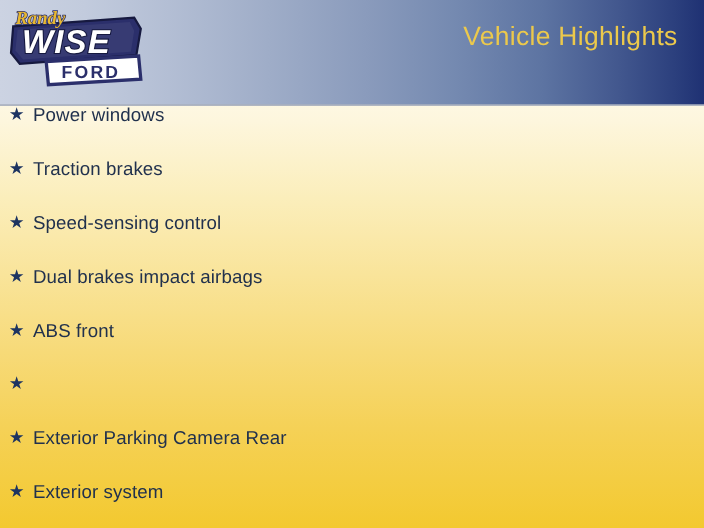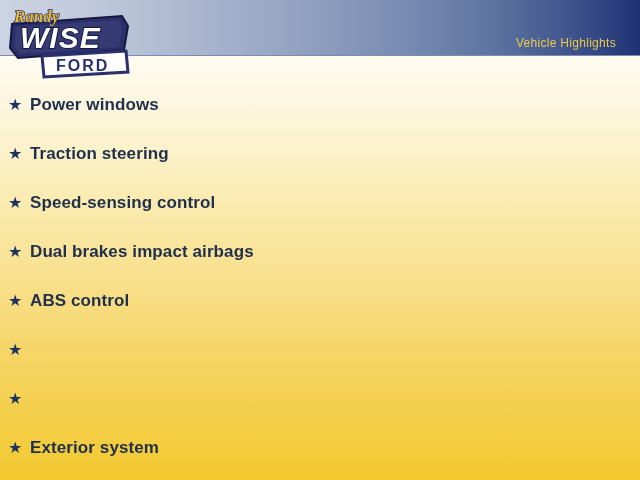--- a/index.html
+++ b/index.html
@@ -30,41 +30,41 @@
       #f5d156 390px,
       #f3c92f 480px);
   }
 
   
   .header {
     position: absolute;
     top: 0;
     left: 0;
     width: 640px;
-    height: 56px;
+    height: 96px;
     background: linear-gradient(to right,
       #ccd3e2 0%,
       #c2cbdd 12%,
       #b3bed4 24%,
       #9fadc8 38%,
       #8a9bbc 52%,
       #7489b0 65%,
       #5d74a2 77%,
       #42578e 88%,
       #2b3f7d 96%,
       #1f3173 100%);
     box-sizing: border-box;
     border-bottom: 1px solid #7e8cab;
   }
 
   .header-title {
     position: absolute;
     right: 24px;
-    top: 36px;
-    font-size: 12px;
+    top: 20px;
+    font-size: 24px;
     font-weight: 400;
     letter-spacing: 0.3px;
     color: #ecc94b;
     white-space: nowrap;
   }
 
   
   .logo {
     position: absolute;
     left: 4px;
@@ -99,21 +99,20 @@
     font-size: 16px;
     line-height: 1;
     color: #1d3461;
     text-align: left;
   }
   .feature-label {
     font-size: 17px;
     color: #21314d;
     letter-spacing: 0.1px;
     white-space: nowrap;
-    font-weight: bold;
   }
 </style>
 </head>
 <body>
 
 <div class="slide">
 
   <div class="header">
 
     <div class="logo">
@@ -134,39 +133,40 @@
     <div class="header-title">Vehicle Highlights</div>
   </div>
 
   <ul class="feature-list">
     <li class="feature-item">
       <span class="bullet-star">★</span>
       <span class="feature-label">Power windows</span>
     </li>
     <li class="feature-item">
       <span class="bullet-star">★</span>
-      <span class="feature-label">Traction steering</span>
+      <span class="feature-label">Traction brakes</span>
     </li>
     <li class="feature-item">
       <span class="bullet-star">★</span>
       <span class="feature-label">Speed-sensing control</span>
     </li>
     <li class="feature-item">
       <span class="bullet-star">★</span>
       <span class="feature-label">Dual brakes impact airbags</span>
     </li>
     <li class="feature-item">
       <span class="bullet-star">★</span>
-      <span class="feature-label">ABS control</span>
+      <span class="feature-label">ABS front</span>
     </li>
     <li class="feature-item">
       <span class="bullet-star">★</span>
     </li>
     <li class="feature-item">
       <span class="bullet-star">★</span>
+      <span class="feature-label">Exterior Parking Camera Rear</span>
     </li>
     <li class="feature-item">
       <span class="bullet-star">★</span>
       <span class="feature-label">Exterior system</span>
     </li>
   </ul>
 
 </div>
 
 </body></html>

